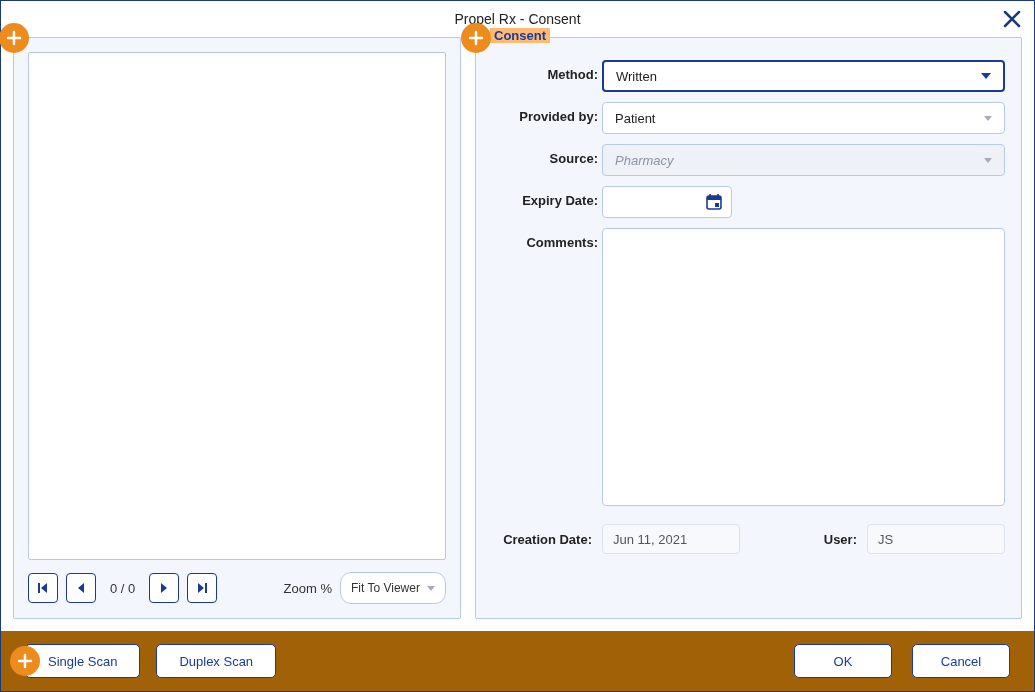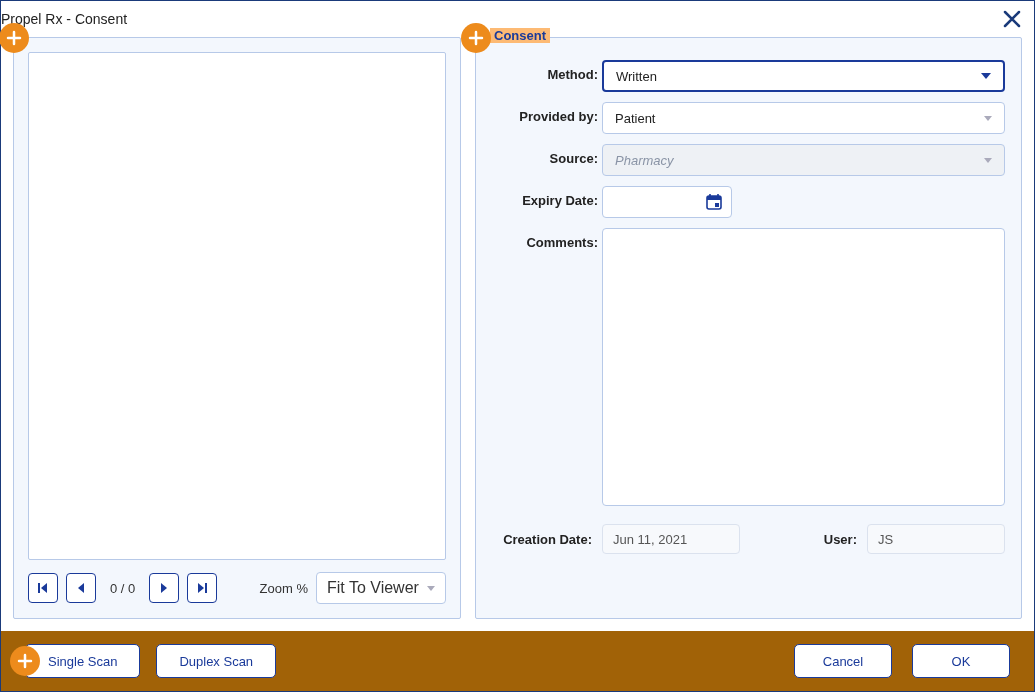--- a/index.html
+++ b/index.html
@@ -7,21 +7,21 @@
   .window {
     width: 1035px; height: 692px;
     border: 1px solid #1a3a7a;
     position: relative;
     display: flex; flex-direction: column;
     background: #fff;
   }
   .titlebar {
     height: 36px;
     background: #fff;
-    display: flex; align-items: center; justify-content: flex-start;
+    display: flex; align-items: center; justify-content: center;
     position: relative;
     font-size: 14px; color: #222;
   }
   .titlebar .close {
     position: absolute; right: 8px; top: 4px;
     width: 28px; height: 28px;
     display: flex; align-items: center; justify-content: center;
     cursor: pointer;
     color: #1a3a7a;
   }
@@ -75,25 +75,25 @@
     border: 1px solid #1a3a9a;
     border-radius: 4px;
     background: #fff;
     display: flex; align-items: center; justify-content: center;
     cursor: pointer;
     color: #1a3a9a;
   }
   .page-count { font-size: 13px; color: #333; margin: 0 6px; }
   .zoom-label { font-size: 13px; color: #333; margin-left: auto; }
   .zoom-select {
-    height: 32px; width: 130px;
-    border: 1px solid #b7c9e8; border-radius: 4px;
+    height: 32px; width: 106px;
+    border: 1px solid #b7c9e8; border-radius: 11px;
     background: #fff;
     display: flex; align-items: center; justify-content: space-between;
-    padding: 0 10px; font-size: 16px; color: #333;
+    padding: 0 10px; font-size: 12px; color: #333;
     cursor: pointer;
   }
   .caret-down-sm {
     width: 0; height: 0;
     border-left: 4px solid transparent;
     border-right: 4px solid transparent;
     border-top: 5px solid #aab;
   }
   .caret-down-dk {
     width: 0; height: 0;
@@ -309,21 +309,21 @@
       </div>
       <div class="btn">
         <span>Single Scan</span>
       </div>
       <div class="btn">
         <span>Duplex Scan</span>
       </div>
     </div>
     <div class="footer-right">
       <div class="btn">
+        <span>OK</span>
+      </div>
+      <div class="btn">
         <span>Cancel</span>
       </div>
-      <div class="btn">
-        <span>OK</span>
-      </div>
     </div>
   </div>
 
 </div>
 
 </body></html>

